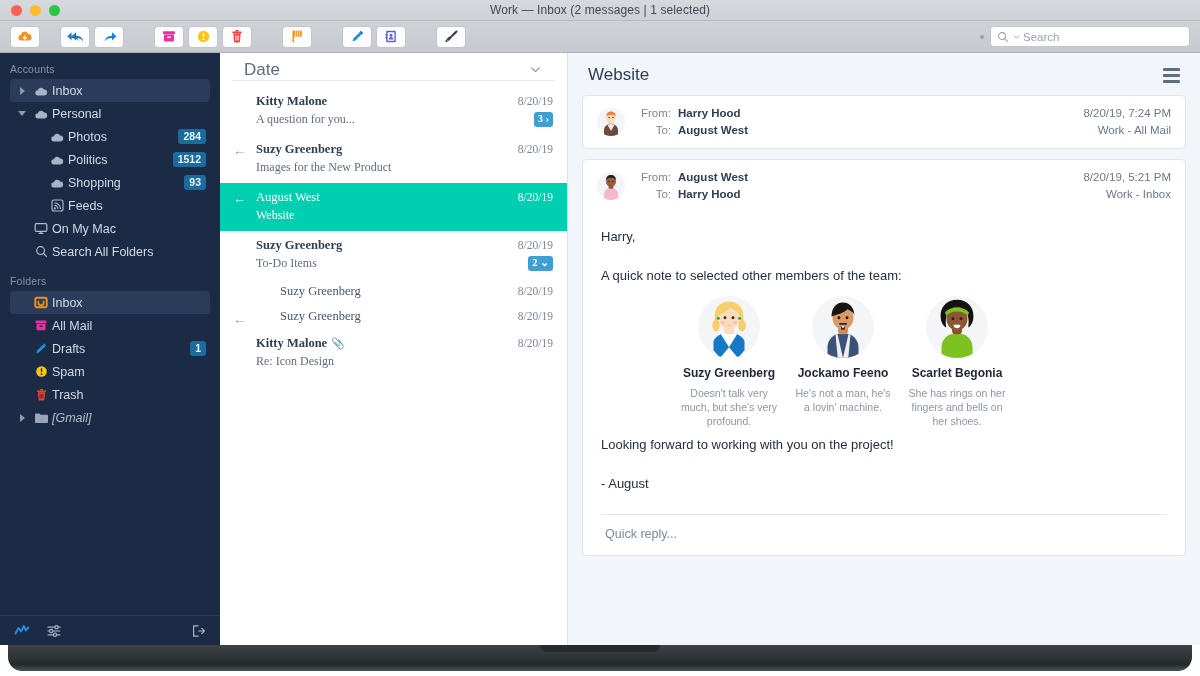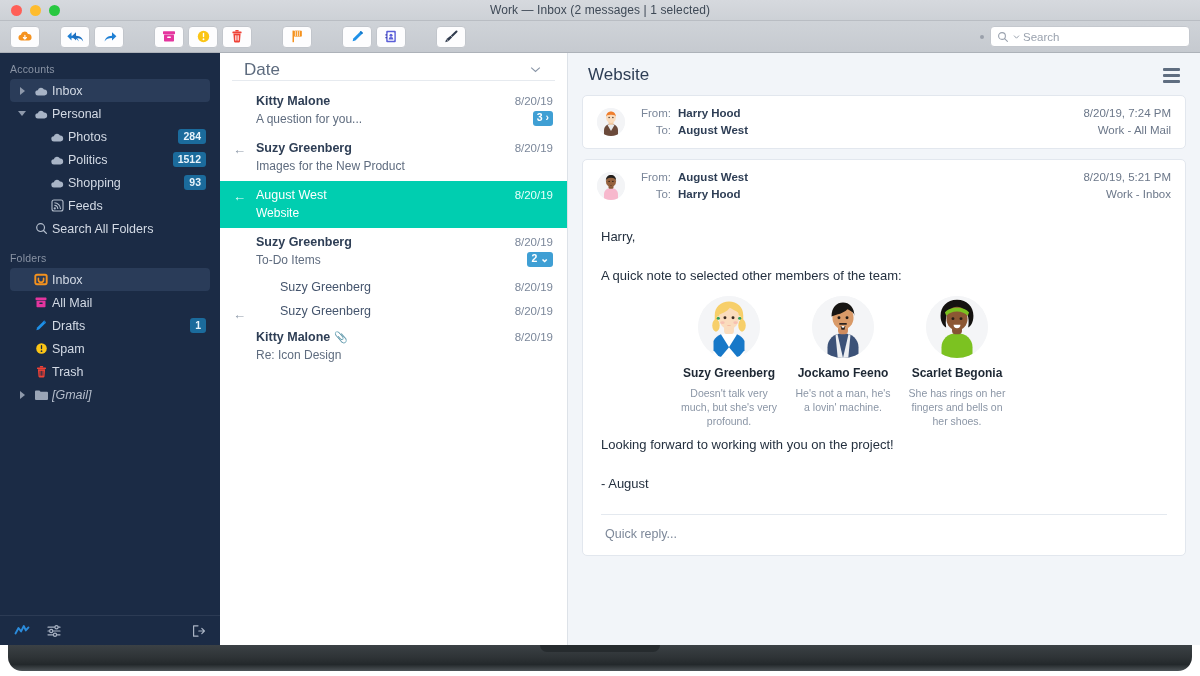--- a/index.html
+++ b/index.html
@@ -165,21 +165,21 @@
   #msglist-head {
     height: 24px;
     display: flex; align-items: center;
     padding: 0 14px 0 12px;
     font-size: 17px; color: #5d6b7e;
     border-bottom: 1px solid #e6eaef;
     margin: 6px 12px 0 12px;
     height: 22px;
   }
   #msglist-head .spacer { flex: 1; }
-  #msglist-body { flex: 1; overflow: hidden; padding-top: 6px; }
+  #msglist-body { flex: 1; overflow: hidden; padding-top: 6px; font-family: Liberation Serif, serif; }
 
   .msg {
     position: relative;
     padding: 7px 14px 8px 36px;
     cursor: pointer;
   }
   .msg.sel { background: #00ceb0; }
   .msg-reply {
     position: absolute; left: 13px; top: 9px;
     font-size: 13px; color: #8d98a8; line-height: 1;
@@ -450,20 +450,31 @@
             <div class="sb-row ind-1">
               <span class="sb-tw"></span>
               <span class="sb-ic">
                 <svg width="13" height="13" viewBox="0 0 13 13">
                   <rect x="1" y="1" width="11" height="11" rx="2" fill="none" stroke="#b3bdcc" stroke-width="1.1"></rect>
                   <circle cx="3.8" cy="9.4" r="1.1" fill="#b3bdcc"></circle>
                   <path d="M3.4 6.4a3.6 3.6 0 0 1 3.4 3.6M3.4 3.7a6.3 6.3 0 0 1 6.1 6.3" fill="none" stroke="#b3bdcc" stroke-width="1.1"></path>
                 </svg>
               </span>
               <span class="sb-label">Feeds</span>
+            </div>
+            <div class="sb-row">
+              <span class="sb-tw"></span>
+              <span class="sb-ic">
+                <svg width="14" height="13" viewBox="0 0 14 13">
+                  <rect x="1.2" y="1.6" width="11.6" height="7.8" rx="1.3" fill="none" stroke="#b3bdcc" stroke-width="1.2"></rect>
+                  <path d="M5.2 11.4h3.6" stroke="#b3bdcc" stroke-width="1.2" stroke-linecap="round"></path>
+                  <path d="M7 9.4v2" stroke="#b3bdcc" stroke-width="1.2"></path>
+                </svg>
+              </span>
+              <span class="sb-label">On My Mac</span>
             </div>
             <div class="sb-row">
               <span class="sb-tw"></span>
               <span class="sb-ic">
                 <svg width="13" height="13" viewBox="0 0 13 13">
                   <circle cx="5.6" cy="5.6" r="3.9" fill="none" stroke="#b3bdcc" stroke-width="1.2"></circle>
                   <path d="M8.5 8.5 11.4 11.4" stroke="#b3bdcc" stroke-width="1.3" stroke-linecap="round"></path>
                 </svg>
               </span>
               <span class="sb-label">Search All Folders</span>

